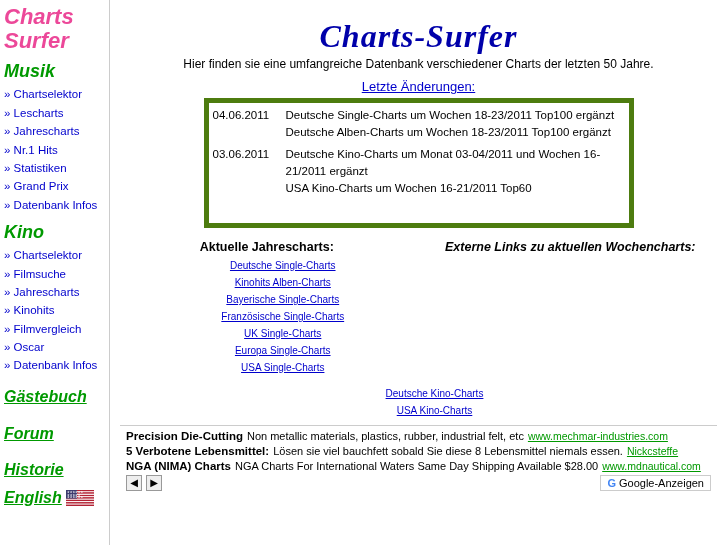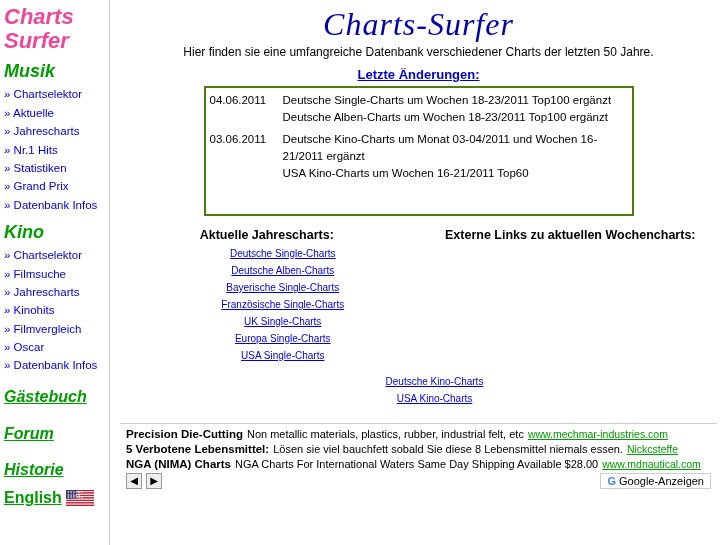--- a/index.html
+++ b/index.html
@@ -70,44 +70,45 @@
     }
 
     
     #main {
       flex: 1;
       padding: 6px 10px;
     }
     .main-header-title {
       text-align: center;
       font-size: 32px;
-      font-weight: normal;
+      font-weight: bold;
       color: #00a;
       font-family: 'Times New Roman', serif;
       font-style: italic;
       margin-bottom: 2px;
       letter-spacing: 1px;
+      margin-top: 12px;
     }
     .main-subtitle {
       text-align: center;
       font-size: 12px;
       color: #000;
       margin-bottom: 8px;
     }
     .letzte-title {
       text-align: center;
-      font-weight: bold;
+      font-weight: normal;
       font-size: 13px;
       margin-bottom: 4px;
       color: #00c;
       text-decoration: underline;
     }
     
     .updates-box {
-      border: 2px solid #4d7c0f;
+      border: 5px solid #4d7c0f;
       width: 100%;
       max-width: 430px;
       margin: 0 auto 12px auto;
       height: 130px;
       overflow-y: scroll;
       background: #fff;
       padding: 4px;
       font-size: 11.5px;
       line-height: 1.5;
     }
@@ -131,20 +132,21 @@
       justify-content: space-around;
       margin-bottom: 10px;
     }
     .col-left {
       flex: 1;
       text-align: center;
     }
     .col-right {
       flex: 1;
       text-align: center;
+      font-style: italic;
     }
     .col-title {
       font-weight: bold;
       font-size: 12.5px;
       margin-bottom: 4px;
       text-align: center;
     }
     .col-links {
       display: flex;
       flex-direction: column;
@@ -215,42 +217,42 @@
 
 <div id="outer">
 
   <div id="sidebar">
     <div class="logo">
       <span>Charts</span><br>
       <span>Surfer</span>
     </div>
     <div class="section-title">Musik</div>
     <a class="sidebar-link" href="#">Chartselektor</a>
-    <a class="sidebar-link" href="#">Aktuelle</a>
+    <a class="sidebar-link" href="#">Lescharts</a>
     <a class="sidebar-link" href="#">Jahrescharts</a>
     <a class="sidebar-link" href="#">Nr.1 Hits</a>
     <a class="sidebar-link" href="#">Statistiken</a>
     <a class="sidebar-link" href="#">Grand Prix</a>
     <a class="sidebar-link" href="#">Datenbank Infos</a>
 
     <div class="section-title">Kino</div>
     <a class="sidebar-link" href="#">Chartselektor</a>
     <a class="sidebar-link" href="#">Filmsuche</a>
     <a class="sidebar-link" href="#">Jahrescharts</a>
     <a class="sidebar-link" href="#">Kinohits</a>
     <a class="sidebar-link" href="#">Filmvergleich</a>
     <a class="sidebar-link" href="#">Oscar</a>
     <a class="sidebar-link" href="#">Datenbank Infos</a>
 
     <a class="sidebar-standalone" href="#">Gästebuch</a>
     <a class="sidebar-standalone" href="#">Forum</a>
     <a class="sidebar-standalone" href="#">Historie</a>
 
     <div class="lang-row">
-      <a href="#" style="font-size:16px;font-weight:bold;color:#090;">English</a>
+      <a href="#" style="font-size:16px;font-weight:bold;color:#090;font-style:italic;">English</a>
 
       <svg width="28" height="16" viewBox="0 0 28 16">
         <rect width="28" height="16" fill="#B22234"></rect>
         <rect y="1.23" width="28" height="1.23" fill="#fff"></rect>
         <rect y="2.46" width="28" height="1.23" fill="#B22234"></rect>
         <rect y="3.69" width="28" height="1.23" fill="#fff"></rect>
         <rect y="4.92" width="28" height="1.23" fill="#B22234"></rect>
         <rect y="6.15" width="28" height="1.23" fill="#fff"></rect>
         <rect y="7.38" width="28" height="1.23" fill="#B22234"></rect>
         <rect y="8.61" width="28" height="1.23" fill="#fff"></rect>
@@ -290,21 +292,21 @@
           USA Kino-Charts um Wochen 16-21/2011 Top60
         </span>
       </div>
     </div>
 
     <div class="charts-section">
       <div class="col-left">
         <div class="col-title">Aktuelle Jahrescharts:</div>
         <div class="col-links">
           <a href="#">Deutsche Single-Charts</a>
-          <a href="#">Deutsche Alben-Charts</a>
+          <a href="#">Kinohits Alben-Charts</a>
           <a href="#">Bayerische Single-Charts</a>
           <a href="#">Französische Single-Charts</a>
           <a href="#">UK Single-Charts</a>
           <a href="#">Europa Single-Charts</a>
           <a href="#">USA Single-Charts</a>
         </div>
       </div>
       <div class="col-right">
         <div class="col-title">Externe Links zu aktuellen Wochencharts:</div>
       </div>
@@ -312,21 +314,21 @@
 
     <div class="kino-row" style="margin-top:4px;">
       <div class="col-left">
         <div class="col-links">
           <a href="#">Deutsche Kino-Charts</a>
           <a href="#">USA Kino-Charts</a>
         </div>
       </div>
     </div>
 
-    <div id="bottom-ads" style="margin-top:16px;">
+    <div id="bottom-ads" style="margin-top:6px;">
       <div class="ad-row">
         <span class="ad-bold">Precision Die-Cutting</span>
         <span>Non metallic materials, plastics, rubber, industrial felt, etc</span>
         <a class="ad-link" href="#">www.mechmar-industries.com</a>
       </div>
       <div class="ad-row">
         <span class="ad-bold">5 Verbotene Lebensmittel:</span>
         <span>Lösen sie viel bauchfett sobald Sie diese 8 Lebensmittel niemals essen.</span>
         <a class="ad-link" href="#">Nickcsteffe</a>
       </div>

